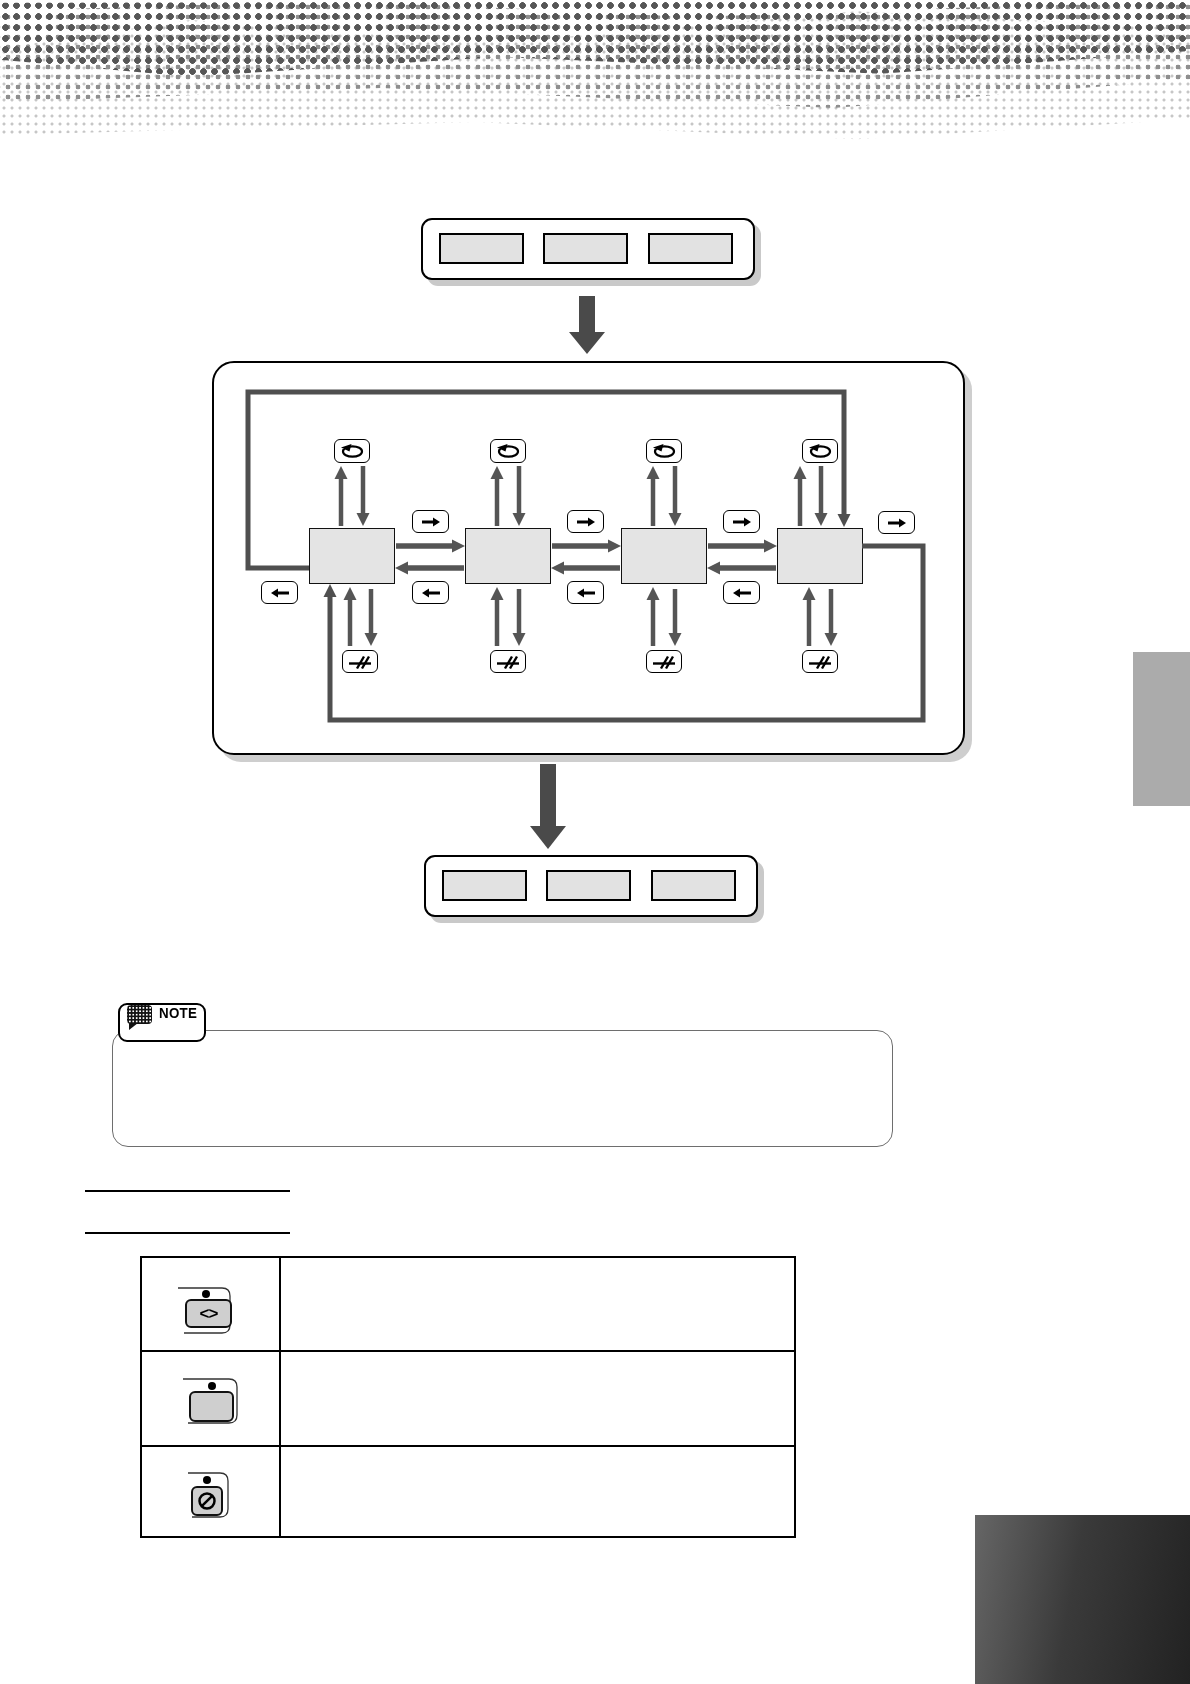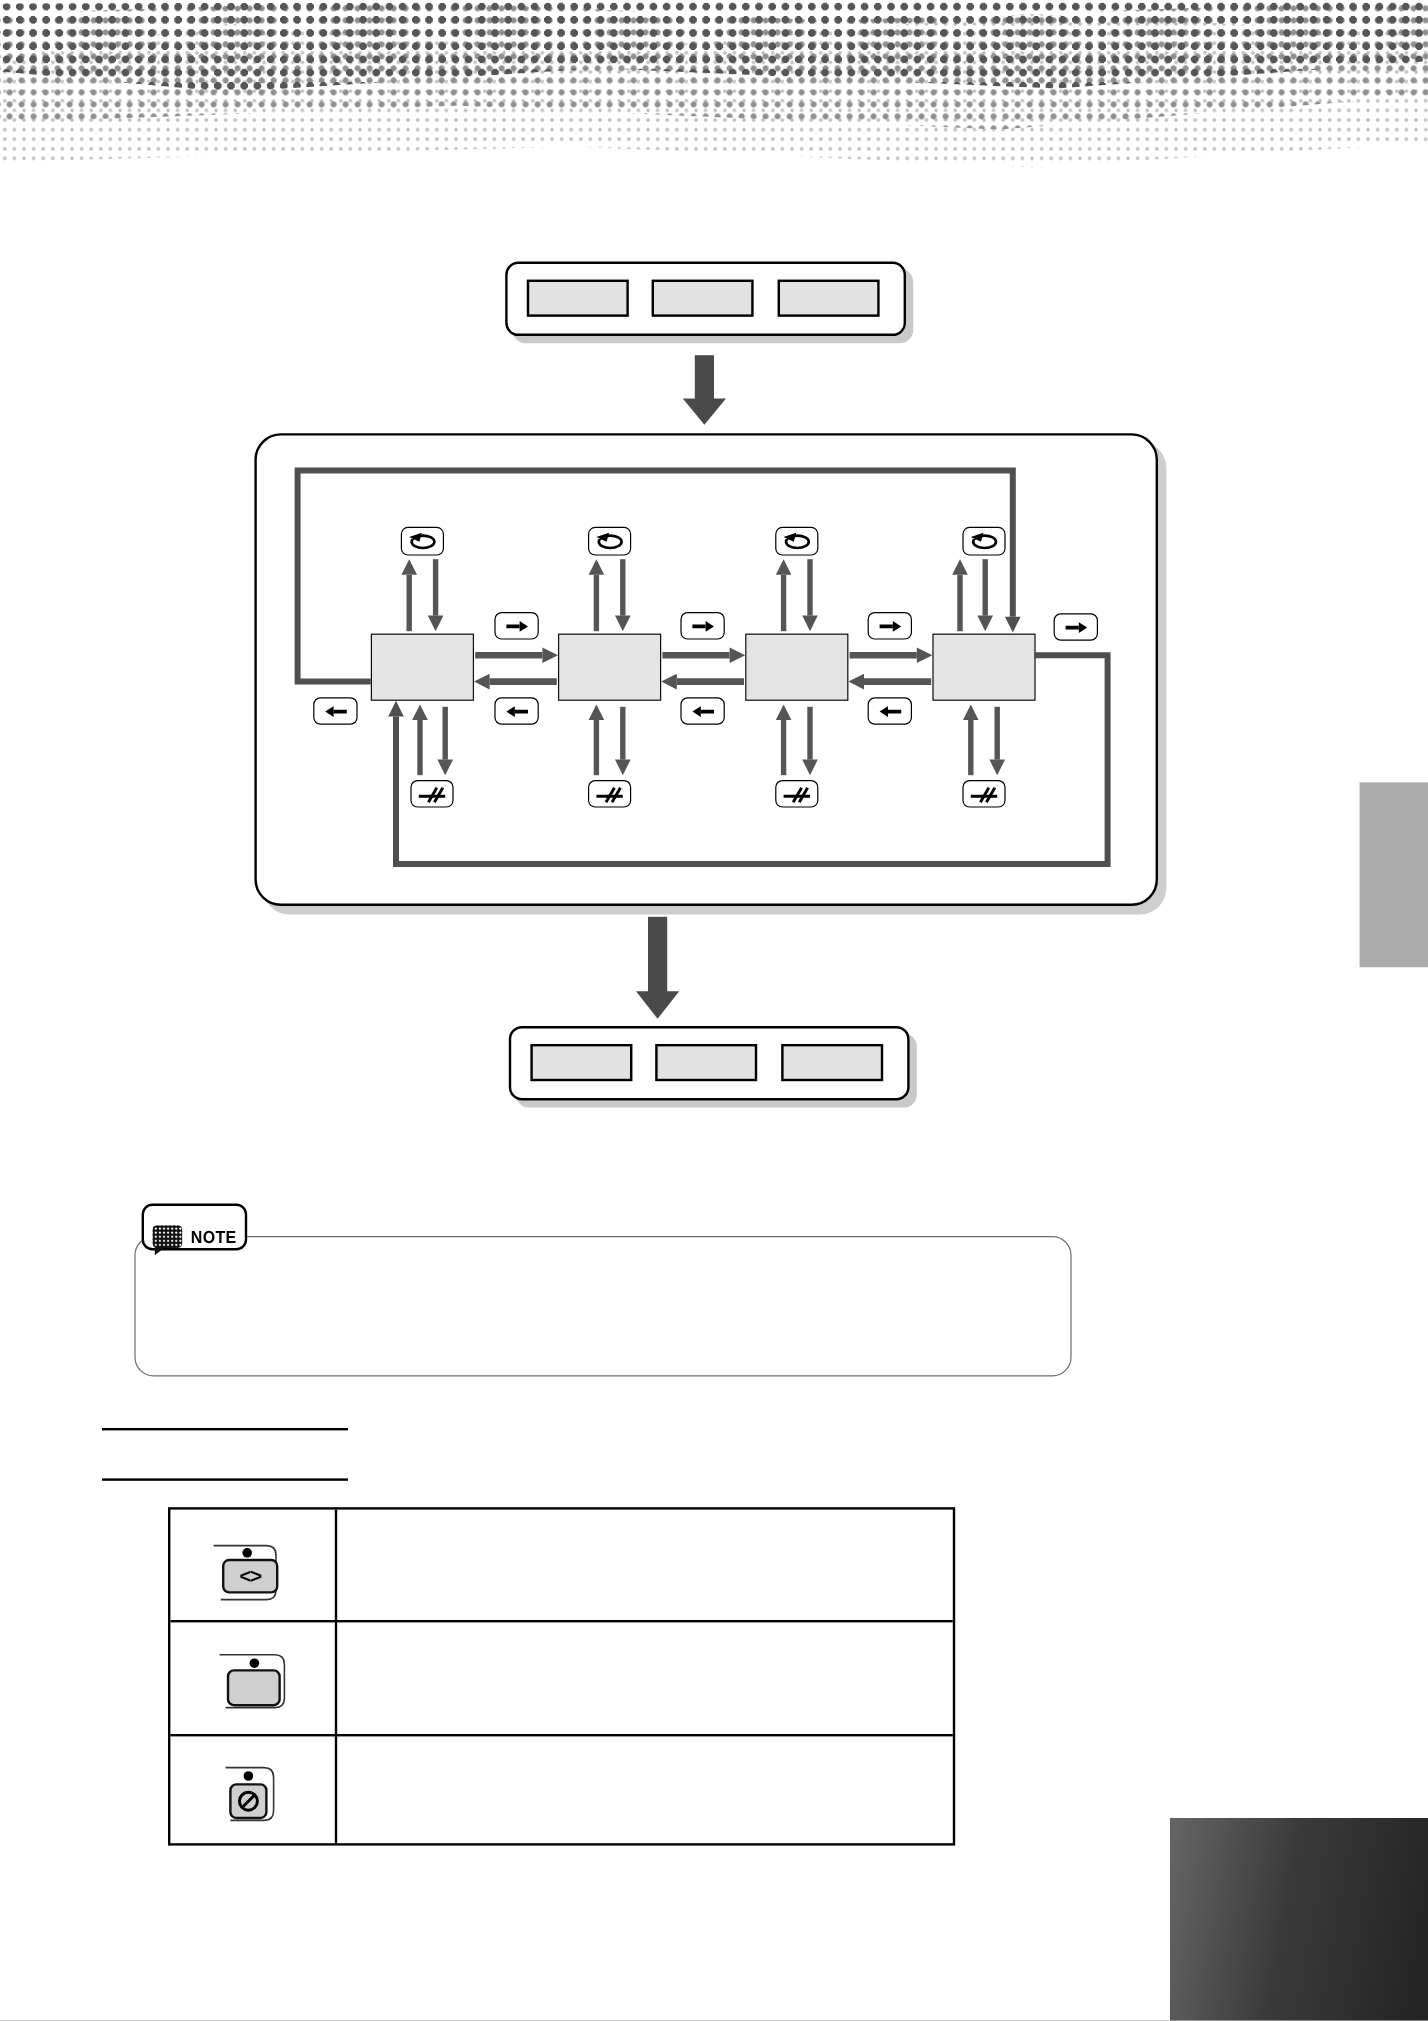--- a/index.html
+++ b/index.html
@@ -29,21 +29,21 @@
   .section-box{position:absolute;width:86px;height:56px;background:#e4e4e4;
       border:1.6px solid #111;box-sizing:border-box;}
   
   .btn{position:absolute;background:#fff;border:1.7px solid #000;border-radius:6px;
       display:flex;align-items:center;justify-content:center;box-sizing:border-box;}
   .btn svg{display:block;}
   
   .note-body{position:absolute;left:112px;top:1030px;width:781px;height:117px;
       border:1.4px solid #6e6e6e;border-radius:16px;background:#fff;box-sizing:border-box;}
   .note-tag{position:absolute;left:118px;top:1003px;width:88px;height:39px;background:#fff;
-      border:2.2px solid #000;border-radius:9px;display:flex;align-items:flex-end;gap:7px;
+      border:2.2px solid #000;border-radius:9px;display:flex;align-items:flex-start;gap:7px;
       padding:0 7px;box-sizing:border-box;z-index:2;}
   .note-icon{width:25px;height:19px;border-radius:4px;background-color:#111;
       background-image:radial-gradient(circle,#fff 0.8px,transparent 1px);
       background-size:3.4px 3.4px;background-position:1.2px 1.2px;position:relative;flex:0 0 auto;}
   .note-icon::after{content:"";position:absolute;left:2px;bottom:-6px;width:0;height:0;
       border-top:7px solid #111;border-right:9px solid transparent;}
   .note-label{font-weight:bold;font-size:14.5px;letter-spacing:0.3px;color:#000;
       transform:scaleX(0.92);transform-origin:left;}
   
   .h-underline{position:absolute;left:85px;width:205px;height:2px;background:#000;}

